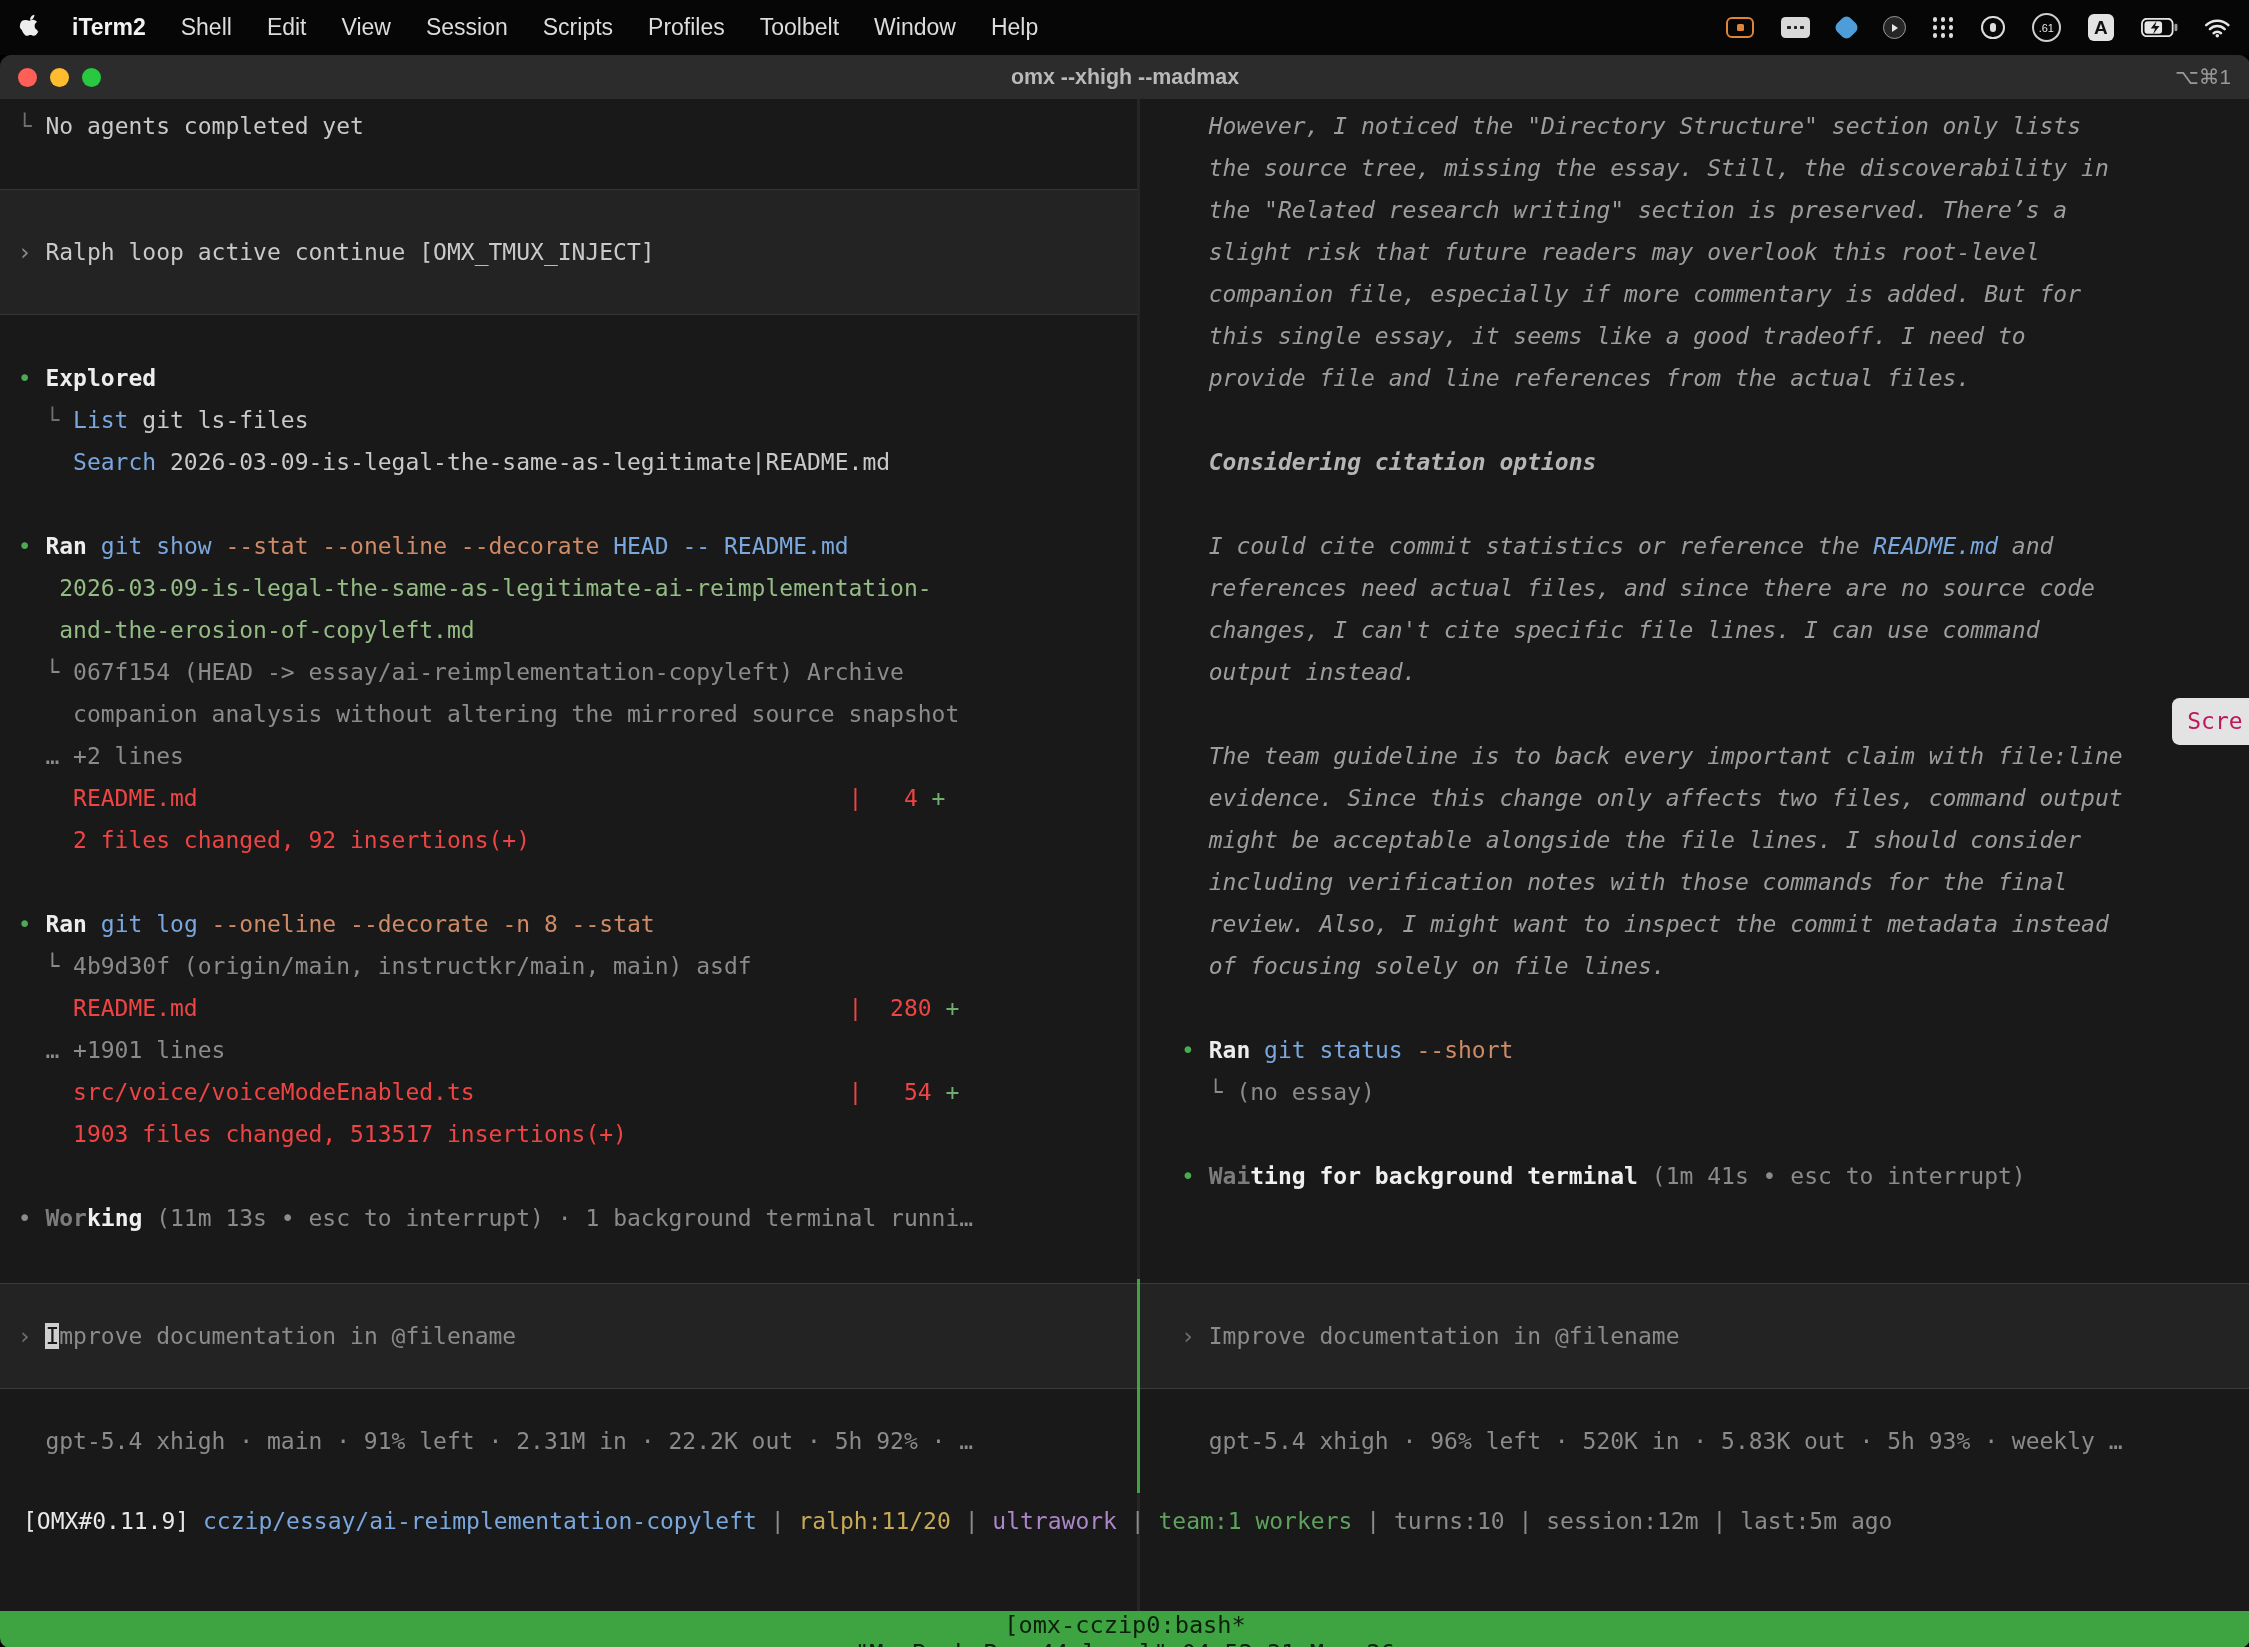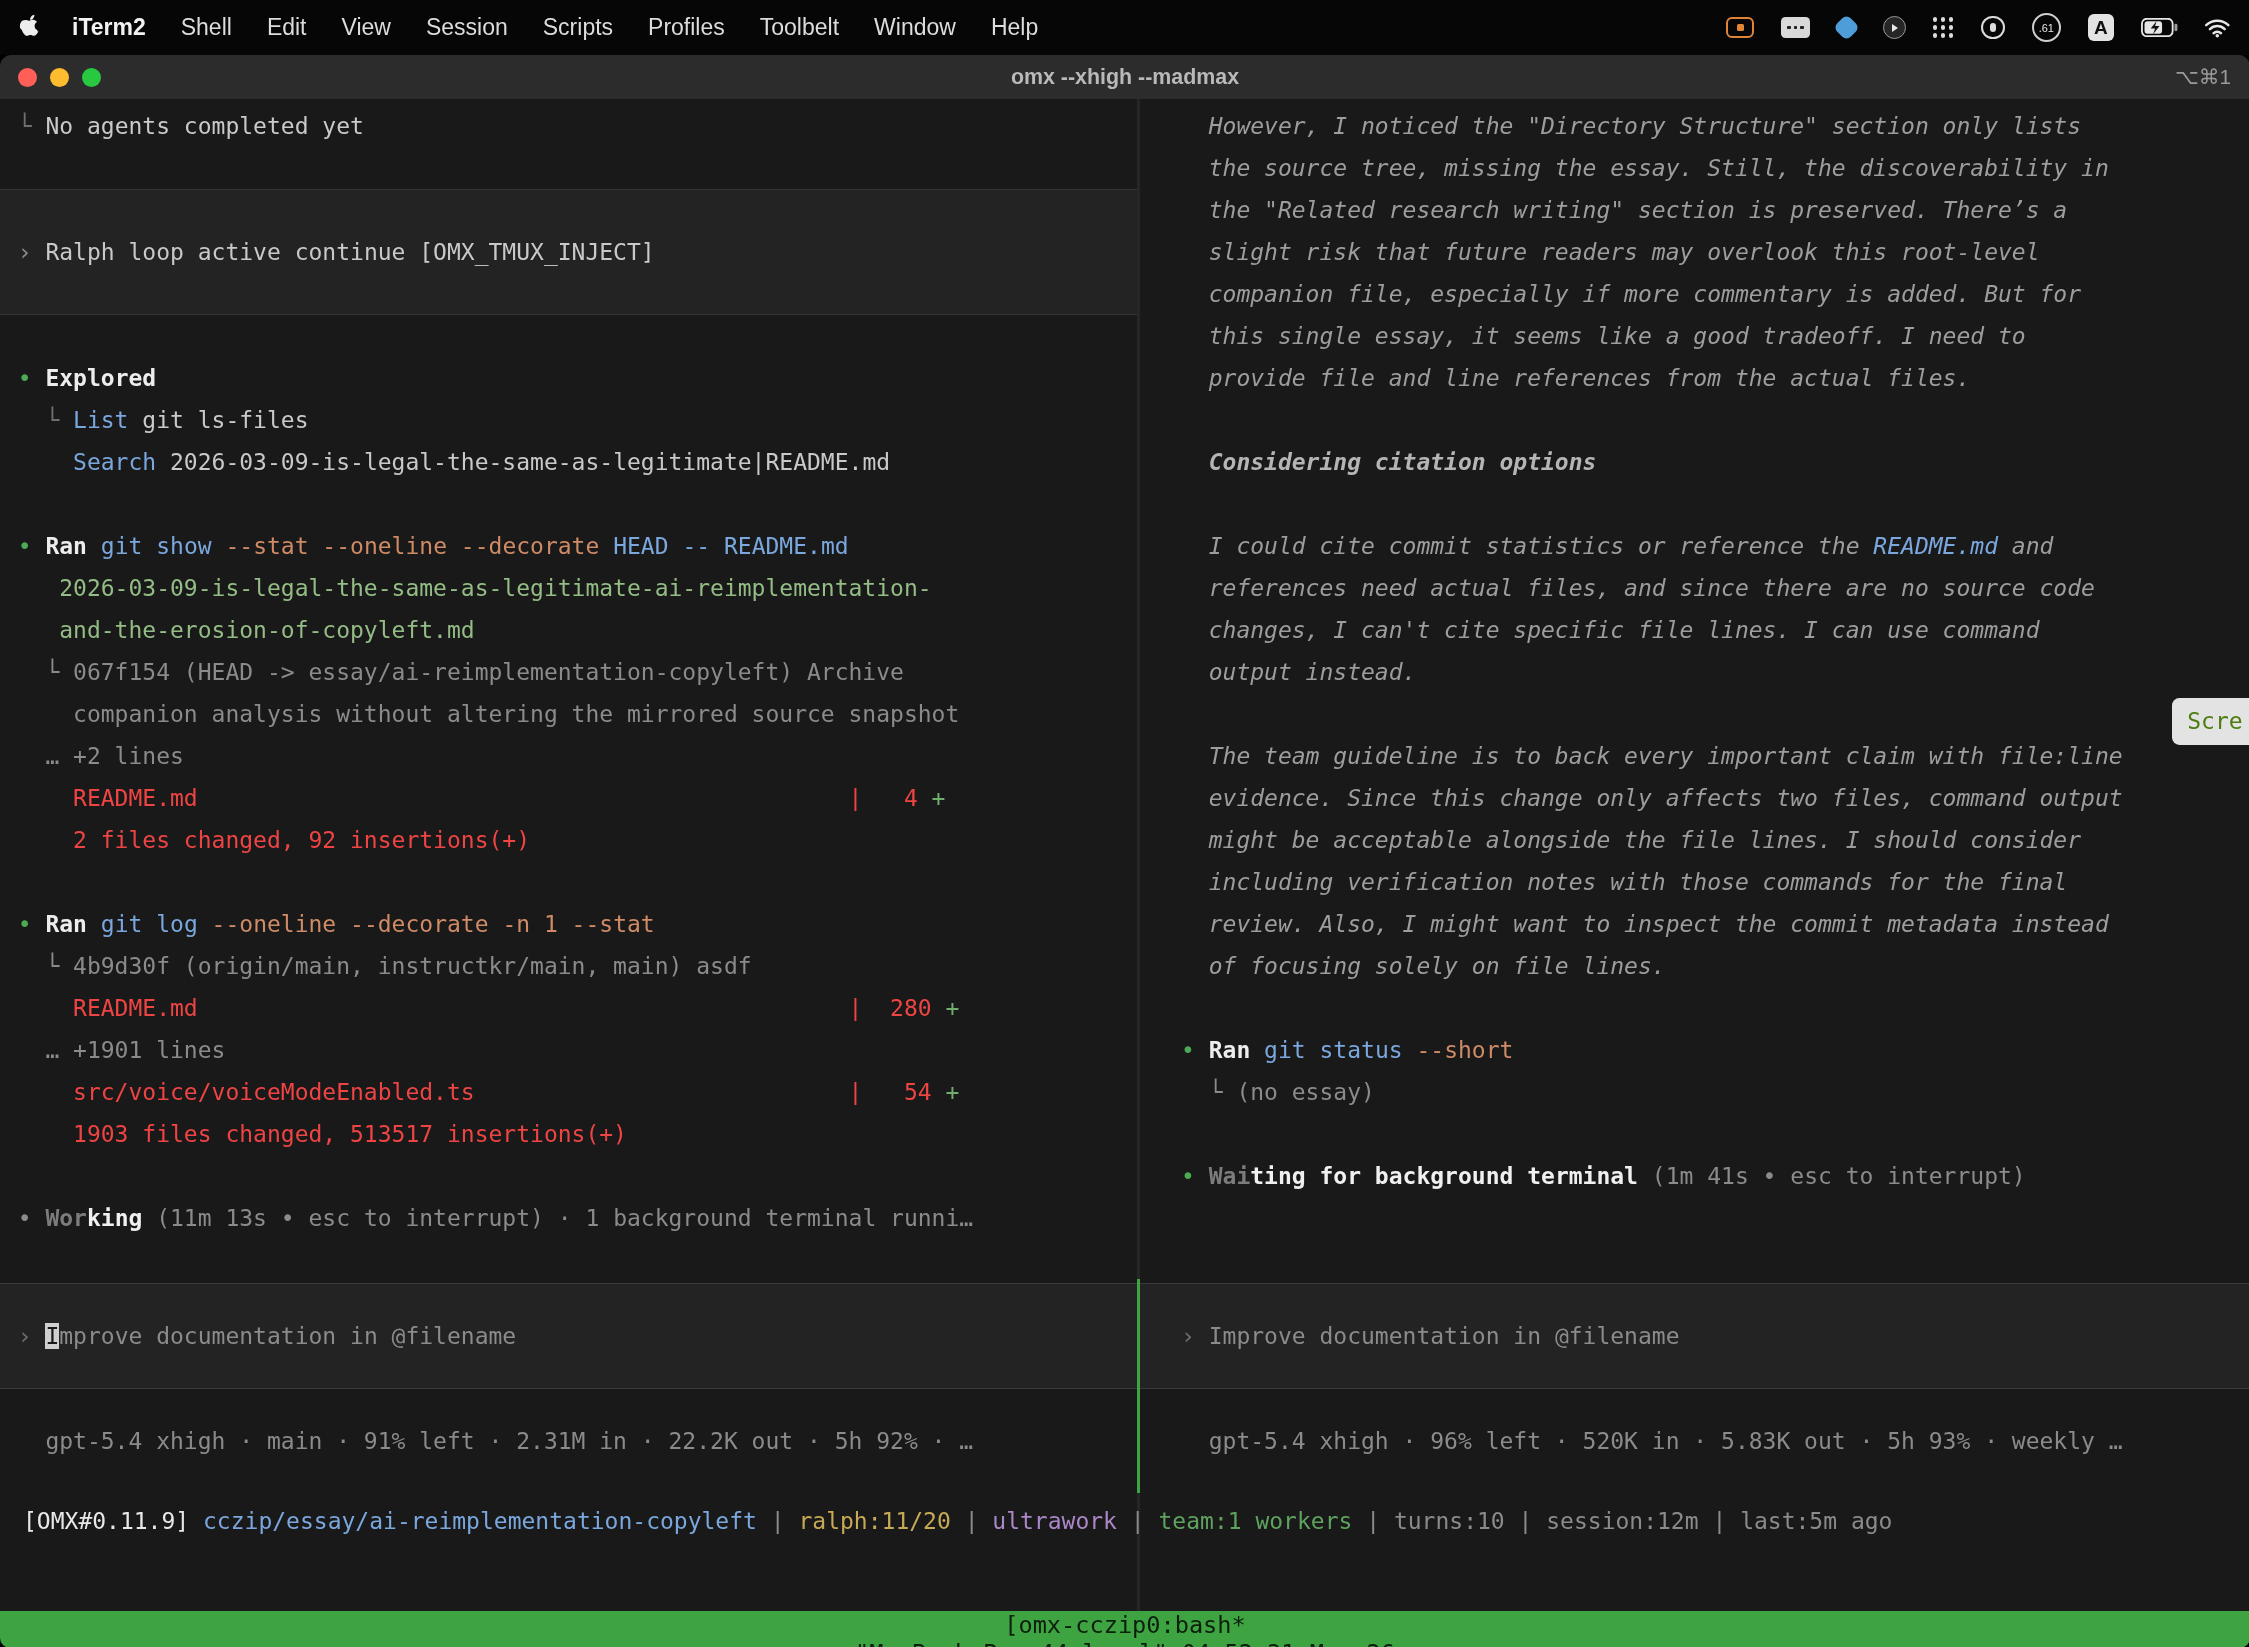--- a/index.html
+++ b/index.html
@@ -50,21 +50,21 @@
   .divider-green{position:absolute;left:1137px;width:3px;top:1180px;height:214px;background:#3ea341;z-index:3;}
   .scrollback{position:absolute;top:5.9px;left:0;right:0;}
   .line{height:42px;line-height:42px;font-size:23px;white-space:pre;color:#c9c9c9;padding-left:17.7px;box-sizing:border-box;}
   .pane-right .line{padding-left:41px;}
   .blank{}
   .inject-box{background:#232323;border-top:0.7px solid #353535;border-bottom:0.7px solid #353535;height:126px;display:flex;align-items:center;box-sizing:border-box;}
   .input-box{position:absolute;left:0;right:0;top:1184px;height:106px;background:#232323;border-top:0.7px solid #3a3a3a;border-bottom:0.7px solid #3a3a3a;
     display:flex;align-items:center;box-sizing:border-box;}
   .status-line{position:absolute;left:0;right:0;top:1321px;height:42px;}
   .omx-line{position:absolute;left:0;right:0;top:1401px;padding-left:23px;}
-  .scre{position:absolute;right:0;top:599px;background:#e3e3e3;color:#4d7c0f;font-size:23px;line-height:23px;
+  .scre{position:absolute;right:0;top:599px;background:#e3e3e3;color:#be185d;font-size:23px;line-height:23px;
     padding:11.8px 7.4px 11.8px 14.8px;border-radius:7.4px 0 0 7.4px;z-index:5;}
   .tmux-bar{position:absolute;left:0;right:0;bottom:0;height:37px;background:#3ea341;color:#0c1f0c;display:flex;justify-content:space-between;
     align-items:center;padding:0 7.4px;font-size:23.6px;white-space:pre;box-sizing:border-box;flex-direction:column;}
 
   
   .c-fg{color:#c9c9c9}
   .c-dim{color:#8b8b8b}
   .c-dim2{color:#6f6f6f}
   .c-bold{color:#ededed;font-weight:700}
   .c-dimb{color:#7c7c7c;font-weight:700}
@@ -183,21 +183,21 @@
           <div class="line blank"></div>
           <div class="line"><span class="c-greenb">• </span><span class="c-bold">Ran</span><span class="c-fg"> </span><span class="c-blue">git show</span><span class="c-fg"> </span><span class="c-orange">--stat --oneline --decorate</span><span class="c-fg"> </span><span class="c-blue">HEAD -- README.md</span></div>
           <div class="line"><span class="c-file">   2026-03-09-is-legal-the-same-as-legitimate-ai-reimplementation-</span></div>
           <div class="line"><span class="c-file">   and-the-erosion-of-copyleft.md</span></div>
           <div class="line"><span class="c-dim">  └ 067f154 (HEAD -&gt; essay/ai-reimplementation-copyleft) Archive</span></div>
           <div class="line"><span class="c-dim">    companion analysis without altering the mirrored source snapshot</span></div>
           <div class="line"><span class="c-dim">  … +2 lines</span></div>
           <div class="line"><span class="c-stat">    README.md                                               |   4 </span><span class="c-plus">+</span></div>
           <div class="line"><span class="c-stat">    2 files changed, 92 insertions(+)</span></div>
           <div class="line blank"></div>
-          <div class="line"><span class="c-greenb">• </span><span class="c-bold">Ran</span><span class="c-fg"> </span><span class="c-blue">git log</span><span class="c-fg"> </span><span class="c-orange">--oneline --decorate -n 1 --stat</span></div>
+          <div class="line"><span class="c-greenb">• </span><span class="c-bold">Ran</span><span class="c-fg"> </span><span class="c-blue">git log</span><span class="c-fg"> </span><span class="c-orange">--oneline --decorate -n 8 --stat</span></div>
           <div class="line"><span class="c-dim">  └ 4b9d30f (origin/main, instructkr/main, main) asdf</span></div>
           <div class="line"><span class="c-stat">    README.md                                               |  280 </span><span class="c-plus">+</span></div>
           <div class="line"><span class="c-dim">  … +1901 lines</span></div>
           <div class="line"><span class="c-stat">    src/voice/voiceModeEnabled.ts                           |   54 </span><span class="c-plus">+</span></div>
           <div class="line"><span class="c-stat">    1903 files changed, 513517 insertions(+)</span></div>
           <div class="line blank"></div>
           <div class="line"><span class="c-dim">• </span><span class="c-dimb">Wor</span><span class="c-boldw">king</span><span class="c-dim"> (11m 13s • esc to interrupt) · 1 background terminal runni…</span></div>
         </div>
       <div class="input-box">
         <div class="line"><span class="c-dim2">› </span><span class="c-cursor">I</span><span class="c-dim">mprove documentation in @filename</span></div>

